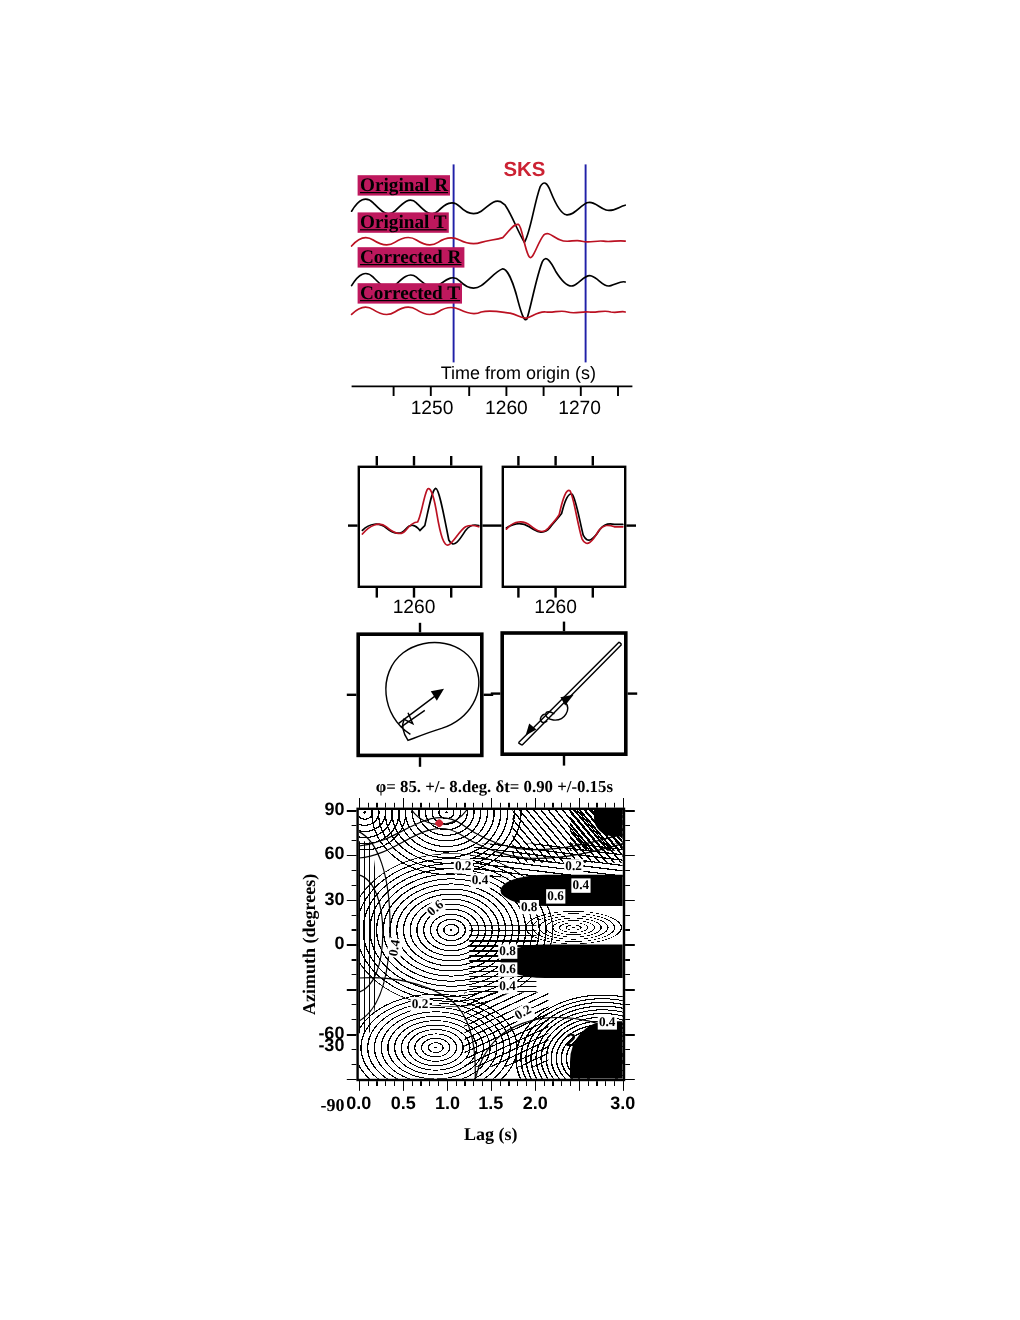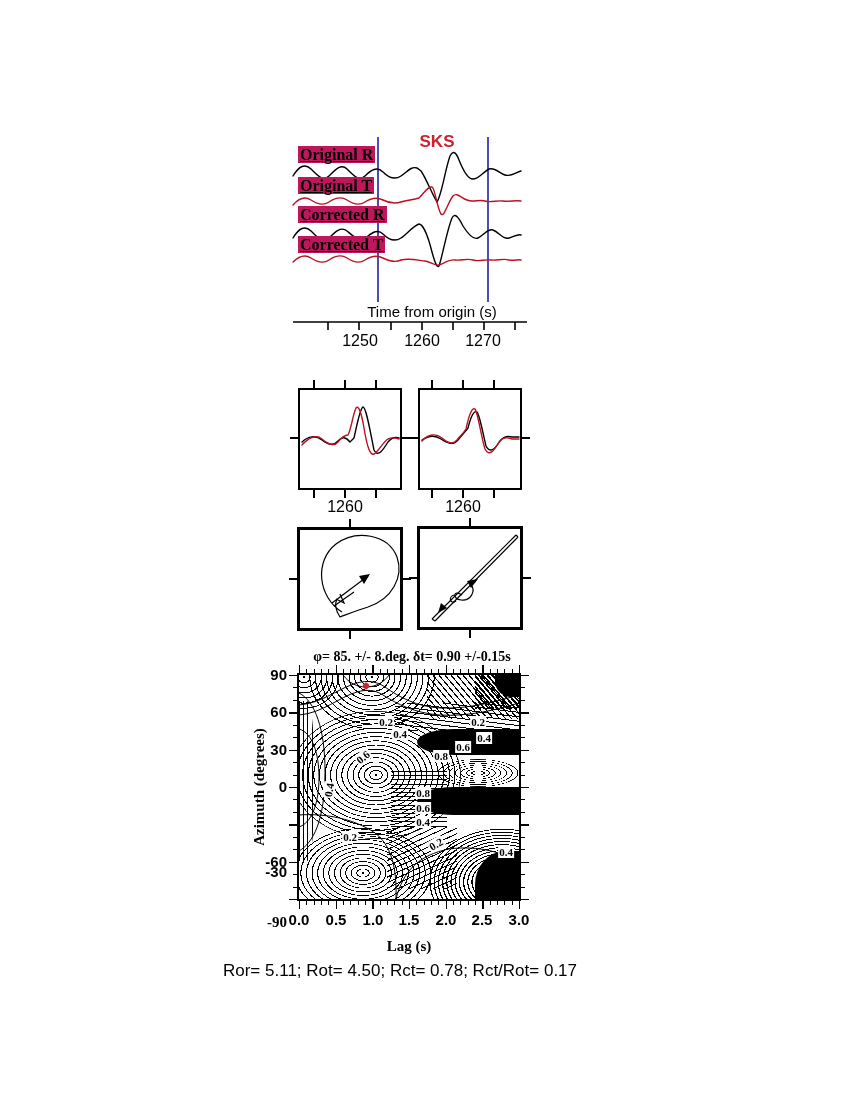--- a/index.html
+++ b/index.html
@@ -200,21 +200,20 @@
   <div class="ytickl" style="left:245px;top:778px;">0</div>
   <div class="ytickl" style="left:245px;top:815px;margin-top:48px;">-30</div>
   <div class="ytickl" style="left:245px;top:853px;">-60</div>
   <div class="ytickl" style="left:245px;top:914px;font-family:Liberation Serif, serif;">-90</div>
 
   <div class="xtickl" style="left:279px;top:911px;">0.0</div>
   <div class="xtickl" style="left:316px;top:911px;">0.5</div>
   <div class="xtickl" style="left:353px;top:911px;">1.0</div>
   <div class="xtickl" style="left:389px;top:911px;">1.5</div>
   <div class="xtickl" style="left:426px;top:911px;">2.0</div>
-  <div class="xtickl" style="left:462px;top:911px;">2.5</div>
+  <div class="xtickl" style="left:462px;top:859px;">2.5</div>
   <div class="xtickl" style="left:499px;top:911px;">3.0</div>
 
   <div class="abs serifb" style="left:259px;top:787px;transform:translate(-50%,-50%) rotate(-90deg);font-size:15px;white-space:nowrap;">Azimuth (degrees)</div>
   <div class="abs serifb ctr" style="left:359px;top:938px;width:100px;font-size:15px;">Lag (s)</div>
 
-  <div class="abs sans ctr" style="left:100px;top:961px;width:600px;font-size:17px;">Ror= 5.11; Rot= 4.50; Rct= 0.78; Rct/Rot= 0.17</div>
 
 </div>
 
 </body></html>

